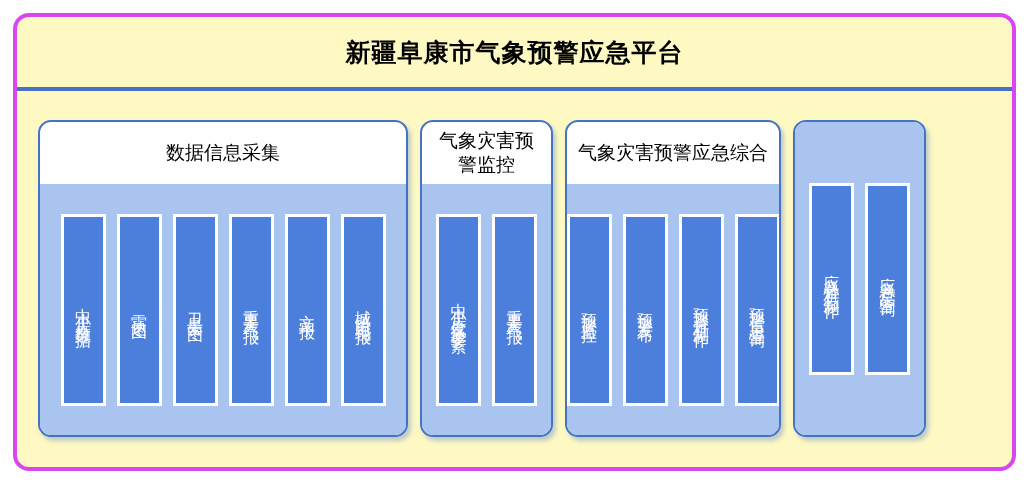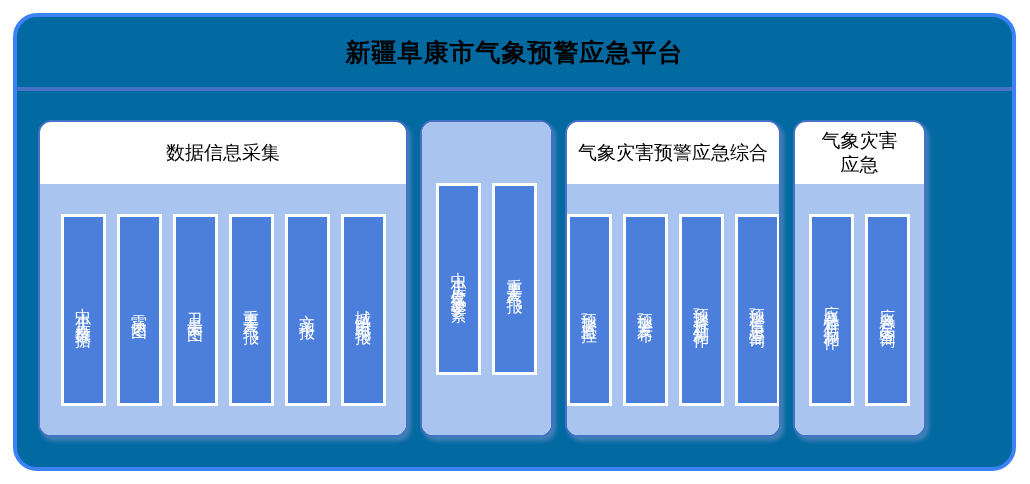--- a/index.html
+++ b/index.html
@@ -3,22 +3,22 @@
 <meta charset="utf-8">
 <style>
   html,body{margin:0;padding:0;}
   body{
     width:1030px;height:484px;position:relative;background:#ffffff;
     font-family:"Liberation Sans","DejaVu Sans",sans-serif;
     -webkit-font-smoothing:antialiased;
   }
   .outer{
     position:absolute;left:13px;top:13px;right:14px;bottom:13px;
-    border:4px solid #3b82f6;border-radius:24px;
-    box-sizing:border-box;background:#0369a1;overflow:hidden;
+    border:4px solid #d946ef;border-radius:16px;
+    box-sizing:border-box;background:#fef9c3;overflow:hidden;
   }
   .title-bar{
     height:70px;border-bottom:4px solid #4472C4;
     display:flex;align-items:center;justify-content:center;
     font-size:25px;font-weight:bold;color:#000000;
     letter-spacing:1px;
   }
   .panels-row{
     display:flex;align-items:flex-start;
     padding:29px 0 12px 21px;gap:12px;
@@ -62,36 +62,36 @@
         <div class="panel-body">
           <div class="item">中小尺度数据</div>
           <div class="item">雷达图</div>
           <div class="item">卫星云图</div>
           <div class="item">重要天气报</div>
           <div class="item">文字报</div>
           <div class="item">城镇电视报</div>
         </div>
       </div>
       <div class="panel p1">
+        <div class="panel-header">气象灾害预
+警监控</div>
         <div class="panel-body">
           <div class="item">中小尺度气象要素</div>
           <div class="item">重要天气报</div>
         </div>
       </div>
       <div class="panel p2">
         <div class="panel-header">气象灾害预警应急综合</div>
         <div class="panel-body">
           <div class="item">预警监控</div>
           <div class="item">预警发布</div>
           <div class="item">预警分析制作</div>
           <div class="item">预警信息查询</div>
         </div>
       </div>
       <div class="panel p3">
-        <div class="panel-header">气象灾害
-应急</div>
         <div class="panel-body">
           <div class="item">应急分析与制作</div>
           <div class="item">应急产品查询</div>
         </div>
       </div>
     </div>
 </div>
 
 </body></html>

